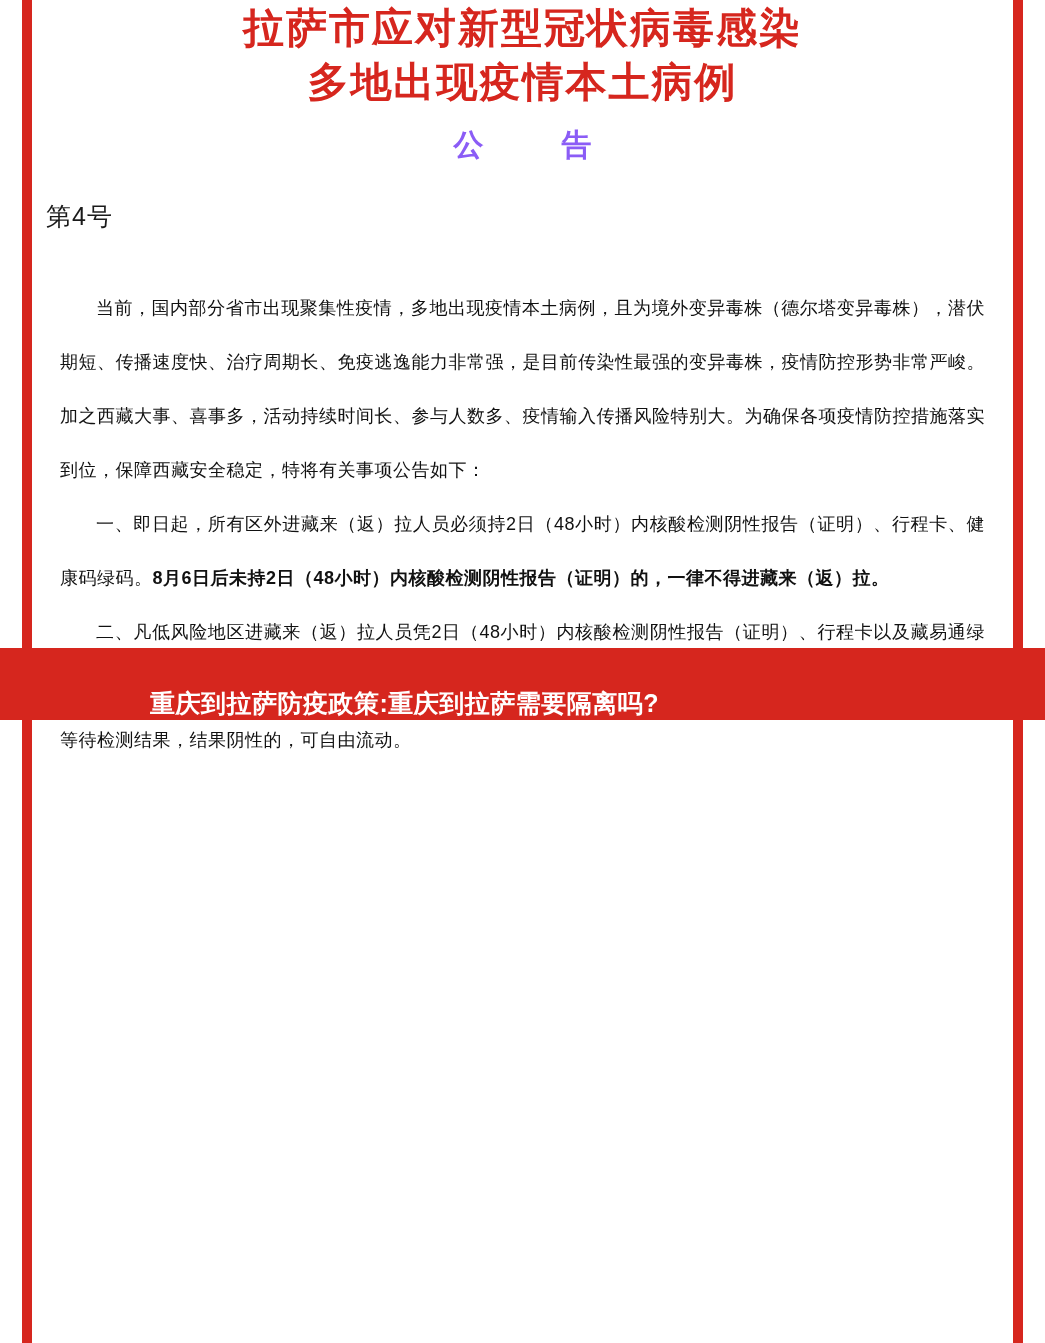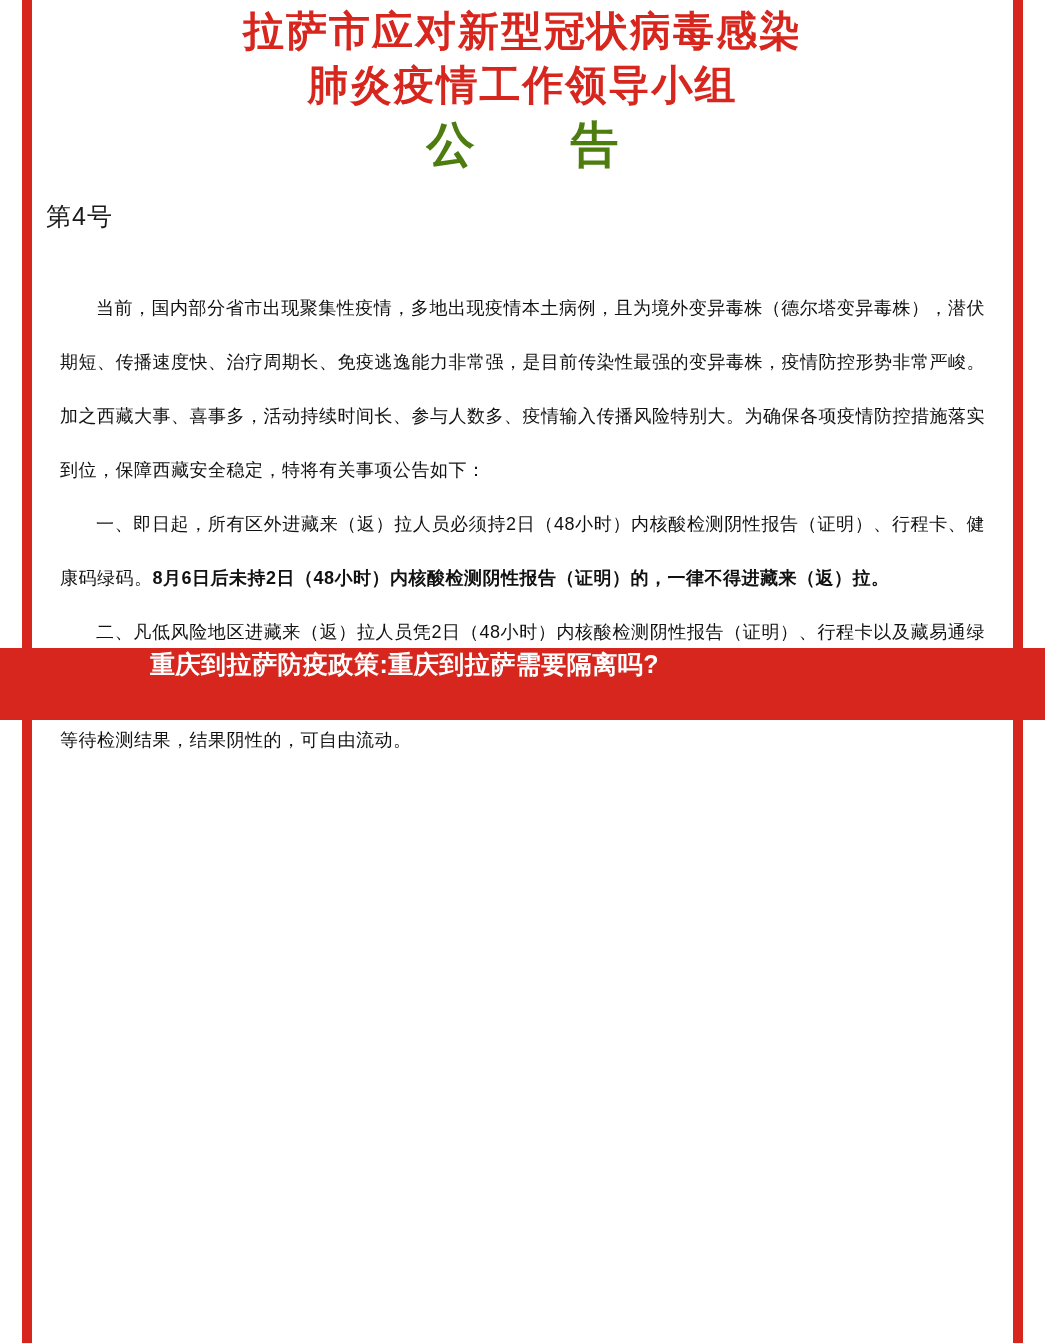--- a/index.html
+++ b/index.html
@@ -43,26 +43,26 @@
   .title-block {
     text-align: center;
     padding-top: 4px;
   }
   .title-line {
     color: #d6261e;
     font-weight: bold;
     font-size: 41px;
     line-height: 54px;
     letter-spacing: 2px;
-    font-family: Liberation Sans, sans-serif;
+    font-family: Liberation Mono, monospace;
   }
   .title-gonggao {
-    color: #4d7c0f;
+    color: #8b5cf6;
     font-weight: bold;
-    font-size: 48px;
+    font-size: 30px;
     line-height: 66px;
     letter-spacing: 24px;
     padding-left: 24px;
   }
   .doc-number {
     text-align: left;
     color: #1a1a1a;
     font-size: 25px;
     margin-top: 22px;
     letter-spacing: 1px;
@@ -90,21 +90,21 @@
 
   
   .banner {
     position: absolute;
     left: 0;
     right: 0;
     top: 648px;
     height: 72px;
     background: #d6261e;
     display: flex;
-    align-items: flex-start;
+    align-items: flex-end;
   }
   .banner-text {
     color: #ffffff;
     font-weight: bold;
     font-size: 25px;
     letter-spacing: 0.5px;
     padding-left: 150px;
     white-space: nowrap;
   }
 </style>
@@ -113,21 +113,21 @@
 
 <div class="page">
 
   <div class="rail rail-left"></div>
   <div class="rail rail-right"></div>
 
   <div class="doc">
 
     <div class="title-block">
       <div class="title-line">拉萨市应对新型冠状病毒感染</div>
-      <div class="title-line">肺炎疫情工作领导小组</div>
+      <div class="title-line">多地出现疫情本土病例</div>
       <div class="title-gonggao">公　告</div>
       <div class="doc-number">第4号</div>
     </div>
 
     <div class="body-text">
       <p class="para indent">当前，国内部分省市出现聚集性疫情，多地出现疫情本土病例，且为境外变异毒株（德尔塔变异毒株），潜伏期短、传播速度快、治疗周期长、免疫逃逸能力非常强，是目前传染性最强的变异毒株，疫情防控形势非常严峻。加之西藏大事、喜事多，活动持续时间长、参与人数多、疫情输入传播风险特别大。为确保各项疫情防控措施落实到位，保障西藏安全稳定，特将有关事项公告如下：</p>
       <p class="para indent">
         <span>一、即日起，所有区外进藏来（返）拉人员必须持2日（48小时）内核酸检测阴性报告（证明）、行程卡、健康码绿码。</span><span class="bold">8月6日后未持2日（48小时）内核酸检测阴性报告（证明）的，一律不得进藏来（返）拉。</span>
       </p>
       <p class="para indent">二、凡低风险地区进藏来（返）拉人员凭2日（48小时）内核酸检测阴性报告（证明）、行程卡以及藏易通绿码自由通行。8月6日前，未持2日（48小时）内核酸检测阴性报告（证明）的，落地采样，并统一转运至指定酒店等待检测结果，结果阴性的，可自由流动。</p>

